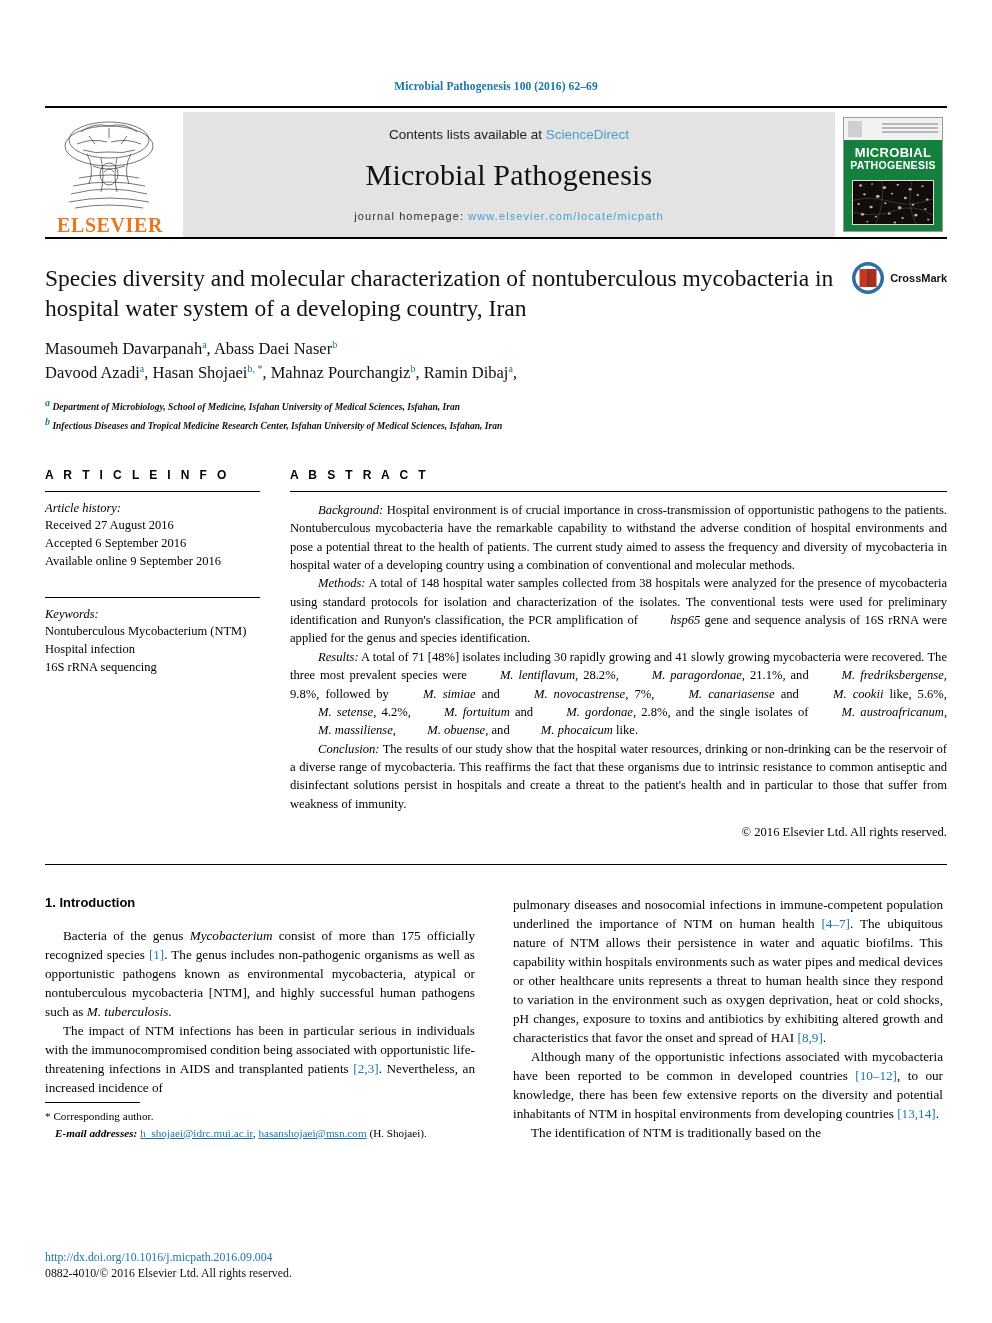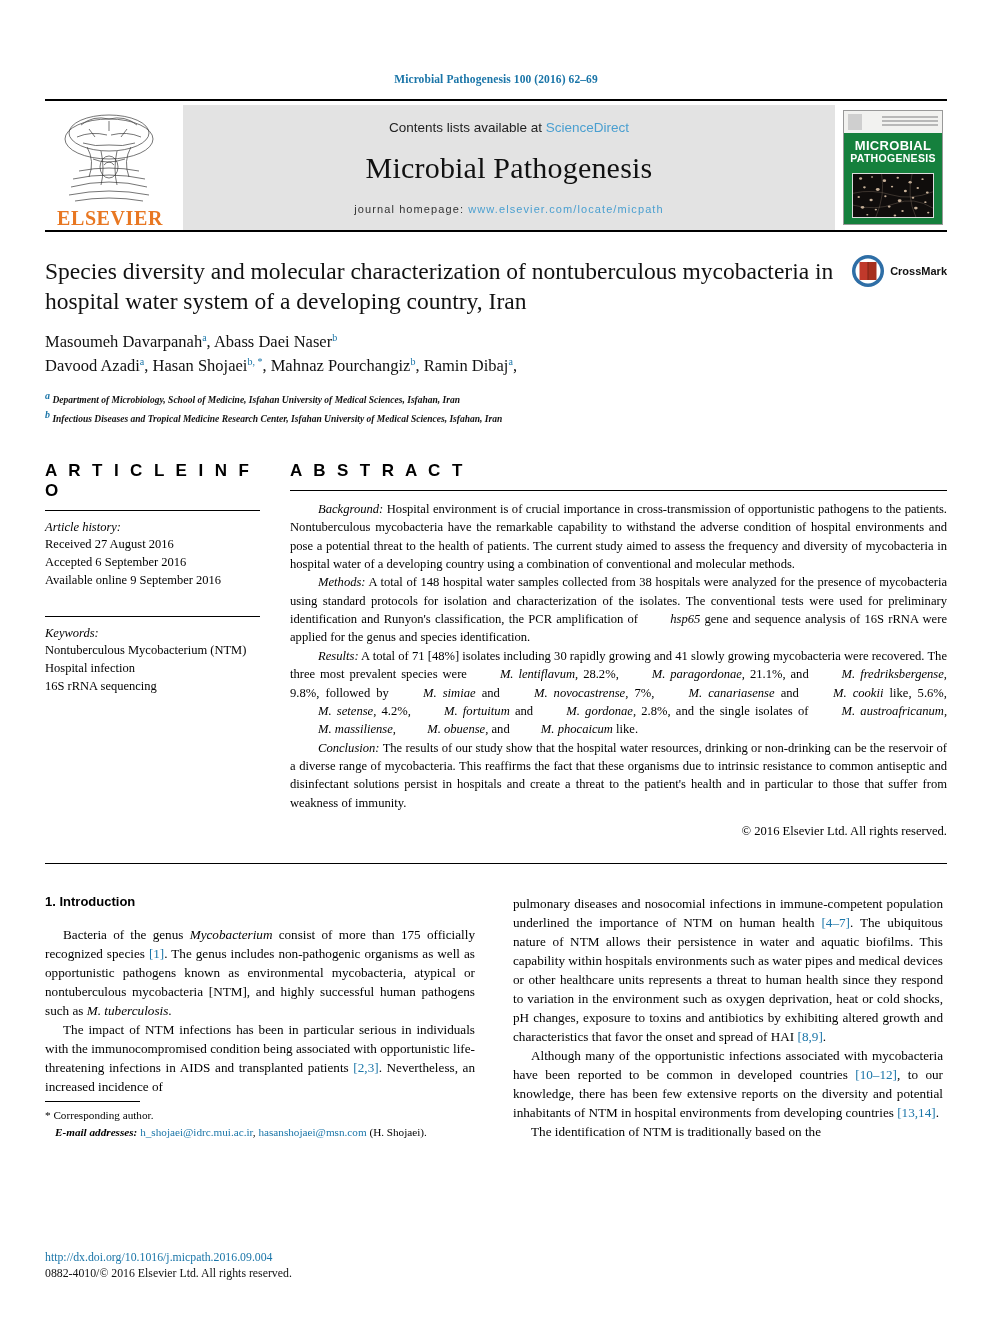--- a/index.html
+++ b/index.html
@@ -6,21 +6,21 @@
   html, body { margin: 0; padding: 0; }
   body {
     width: 992px;
     height: 1323px;
     background: #ffffff;
     font-family: "Liberation Serif", "DejaVu Serif", serif;
     color: #000000;
     position: relative;
     overflow: hidden;
   }
-  .page { position: relative; width: 992px; height: 1323px; padding: 1px 45px; }
+  .page { position: relative; width: 992px; height: 1323px; padding: 8px 45px; }
 
   
   .runhead {
     text-align: center;
     font-size: 11.5px;
     font-weight: bold;
     color: #1a75a8;
     padding-top: 72px;
     letter-spacing: .1px;
   }
@@ -149,21 +149,21 @@
     font-family: "Liberation Sans", sans-serif;
     font-size: 11px; font-weight: bold; color: #111;
   }
 
   
   .info-abs { display: flex; margin-top: 34px; }
   .col-info { width: 245px; flex: 0 0 245px; padding-right: 30px; }
   .col-abs { flex: 1 1 auto; }
   .sec-head {
     font-family: "Liberation Sans", sans-serif;
-    font-size: 17px; font-weight: bold;
+    font-size: 12px; font-weight: bold;
     letter-spacing: 3.4px;
   }
   .hr-thin { border-top: 1.4px solid #000; margin: 9px 0 9px; }
   .info-sub { font-style: italic; font-size: 12.5px; }
   .info-line { font-size: 12.5px; line-height: 1.45; }
   .info-gap { height: 18px; }
   .abs-body {
     font-size: 12.6px;
     line-height: 1.46;
     text-align: justify;
@@ -186,21 +186,21 @@
     font-size: 13.2px; line-height: 1.44;
     text-align: justify; margin: 0; text-indent: 18px;
   }
   .bp i { font-style: italic; }
   .cite { color: #1a75a8; }
 
   
   .footnote { position: absolute; left: 0; bottom: 0; width: 430px; }
   .fn-rule { border-top: 1.1px solid #000; width: 95px; margin-bottom: 5px; }
   .fn-line { font-size: 11.2px; line-height: 1.5; }
-  .fn-line .mail { color: #1a75a8; }
+  .fn-line .mail { color: #1a75a8; text-decoration: underline; }
   .fn-em { font-style: italic; font-weight: bold; }
 
   
   .pg-footer { position: absolute; left: 45px; bottom: 42px; }
   .doi { font-size: 11.8px; color: #1a75a8; }
   .issn { font-size: 11.8px; color: #111; margin-top: 1px; }
 </style>
 </head>
 <body>
 

